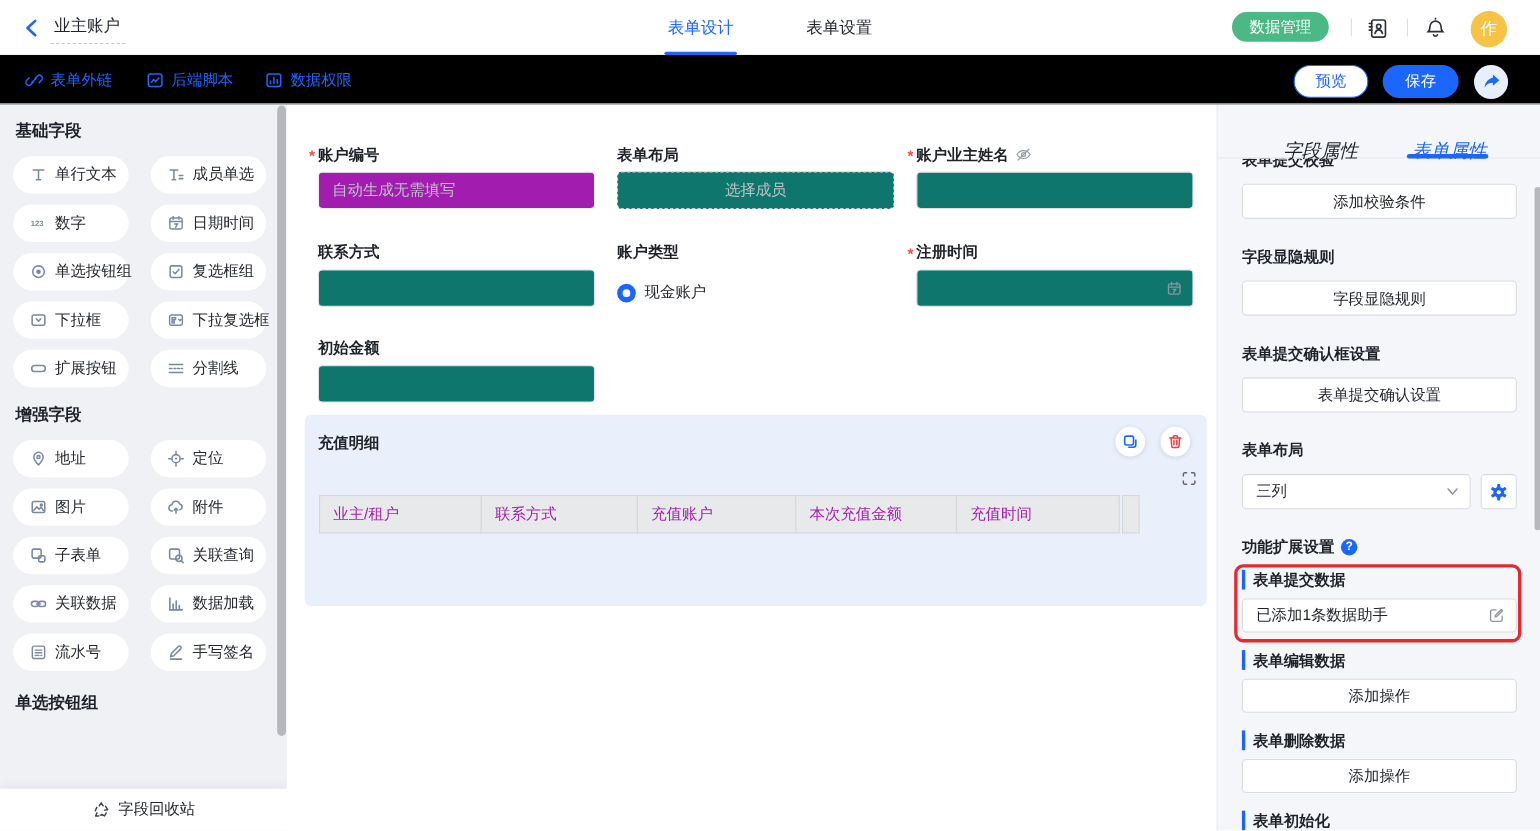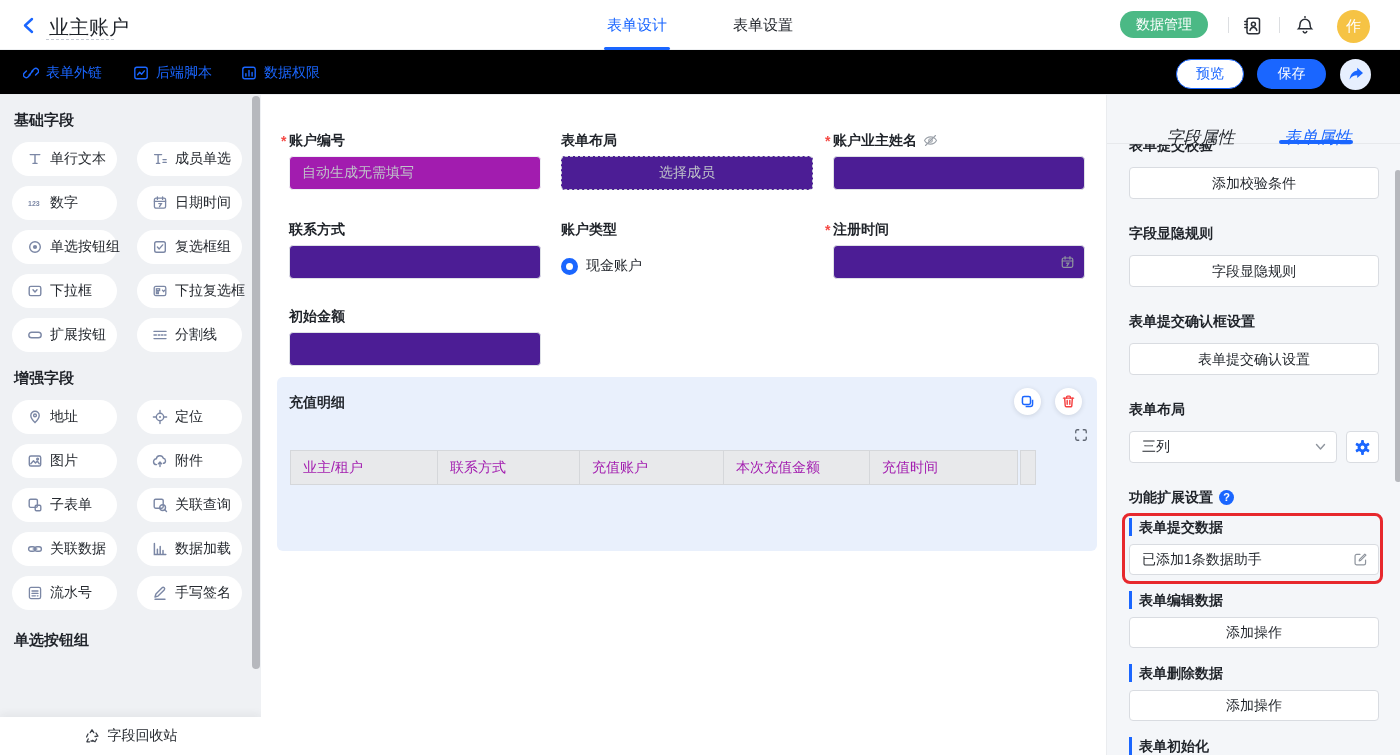--- a/index.html
+++ b/index.html
@@ -7,21 +7,21 @@
   body {
     font-family: "Liberation Sans", sans-serif;
     color:#1f2329; background:#fff; font-size:14px;
     position:relative;
   }
   svg { display:block; }
 
   
   .topbar { position:absolute; left:0; top:0; width:1400px; height:50px; background:#fff; border-bottom:1px solid #eef0f2; z-index:20; }
   .back-btn { position:absolute; left:21px; top:17px; width:16px; height:17px; cursor:pointer; }
-  .doc-title { position:absolute; left:49px; top:14px; font-size:20px; font-weight:500; color:#1f2329; }
+  .doc-title { position:absolute; left:49px; top:14px; font-size:15px; font-weight:500; color:#1f2329; }
   .doc-title-underline { position:absolute; left:46px; top:39px; width:68px; border-bottom:1px dashed #c4c9d2; }
   .top-tab { position:absolute; top:16px; width:66px; text-align:center; font-size:15px; color:#1f2329; cursor:pointer; }
   .top-tab.active { color:#1a66ff; }
   .top-tab-underline { position:absolute; left:604px; top:47px; width:66px; height:3px; background:#1a66ff; border-radius:2px; }
   .pill-green { position:absolute; left:1120px; top:11px; width:88px; height:27px; border-radius:14px; background:#4bb985; color:#fff; font-size:14px; border:none; text-align:center; line-height:27px; cursor:pointer; font-family:inherit; }
   .top-sep { position:absolute; top:17px; width:1px; height:16px; background:#dcdee1; }
   .top-icon { position:absolute; cursor:pointer; }
   .avatar { position:absolute; left:1337px; top:10px; width:33px; height:33px; border-radius:50%; background:#f6c344; color:#fff; font-size:15px; display:flex; align-items:center; justify-content:center; cursor:pointer; }
 
   
@@ -41,21 +41,21 @@
   .pill span { font-size:14px; color:#25292f; }
   .pill svg { flex:none; }
   .recycle-bar { position:absolute; left:0; right:0; bottom:0; height:38px; background:#fff; display:flex; align-items:center; justify-content:center; gap:8px; box-shadow:0 -3px 8px rgba(29,33,41,.06); cursor:pointer; z-index:8; font-size:14px; color:#25292f; }
   .sb-scrollbar { position:absolute; right:1px; top:1px; width:8px; height:573px; border-radius:4px; background:#b6b8bd; z-index:9; }
 
   
   .canvas { position:absolute; left:261px; top:95px; width:845px; height:660px; background:#fff; }
   .field { position:absolute; }
   .flabel { position:relative; font-size:14px; font-weight:600; color:#1f2329; line-height:15px; display:flex; align-items:center; }
   .req { position:absolute; left:-8px; top:1px; color:#f54a45; font-weight:600; }
-  .finput { margin-top:8px; width:252px; height:34px; border:1px solid #dee1e6; border-radius:4px; background:#4c1d95; display:flex; align-items:center; padding:0 12px; position:relative; font-size:14px; color:#bfc3c9; cursor:text; }
+  .finput { margin-top:8px; width:252px; height:34px; border:1px solid #dee1e6; border-radius:4px; background:#0f766e; display:flex; align-items:center; padding:0 12px; position:relative; font-size:14px; color:#bfc3c9; cursor:text; }
   .finput.disabled { background:#a21caf; border-color:#eef0f3; }
   .finput.dashed { border-style:dashed; border-color:#c8cdd6; justify-content:center; }
   .finput .cal-icon { position:absolute; right:9px; top:9px; }
   .radio-row { margin-top:4px; height:34px; display:flex; align-items:flex-end; gap:8px; }
   .radio { width:17px; height:17px; border-radius:50%; background:#fff; border:5px solid #1a66ff; cursor:pointer; flex:none; }
   .radio-label { font-size:14px; color:#1f2329; }
   .eye-icon { margin-left:6px; }
 
   
   .subform { position:absolute; left:16px; top:282px; width:820px; height:174px; background:#e9f0fc; border-radius:6px; }

